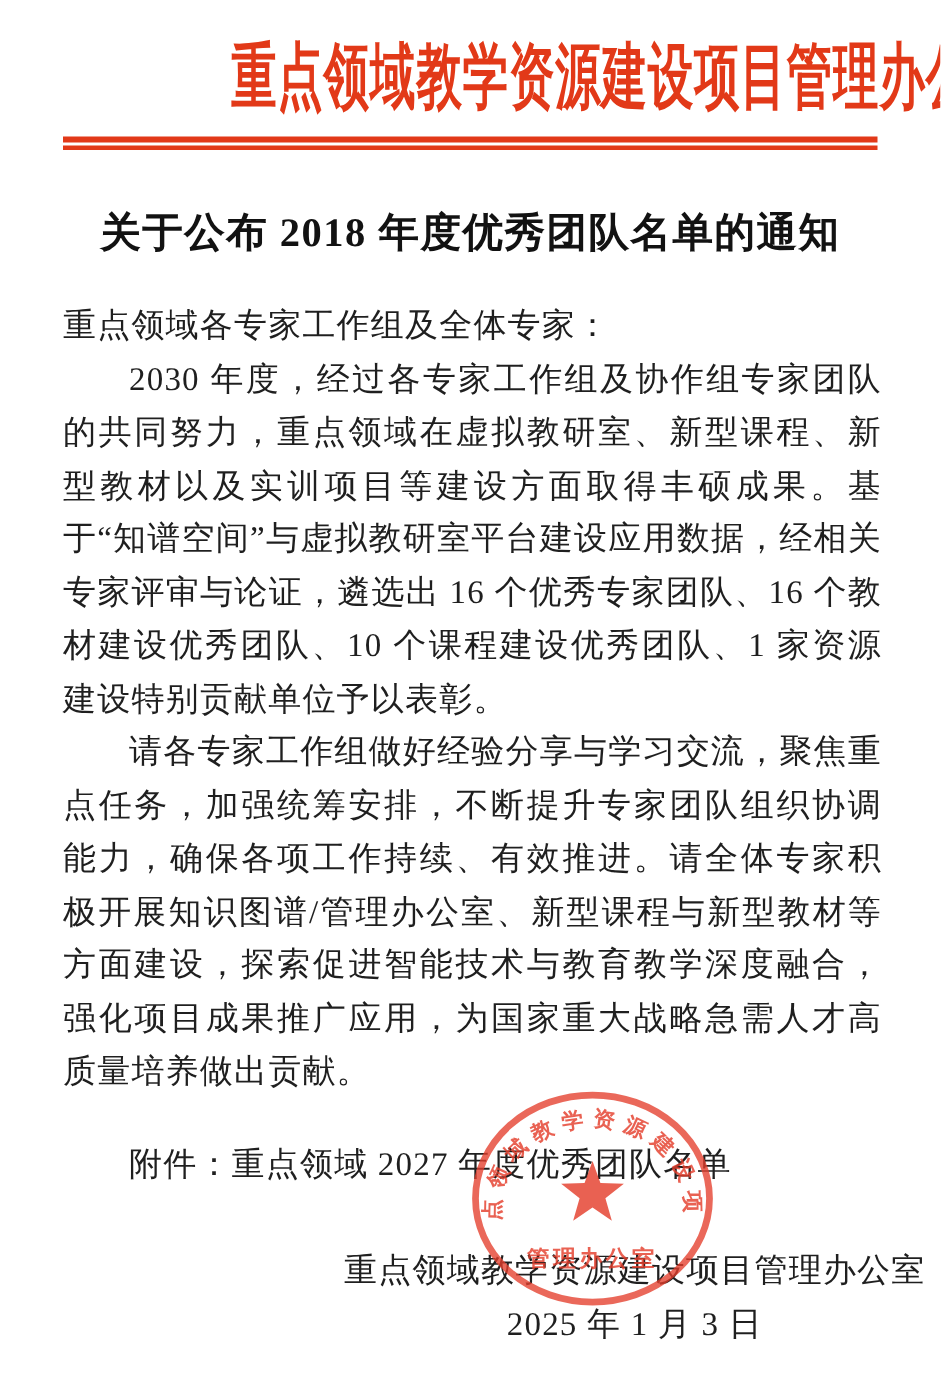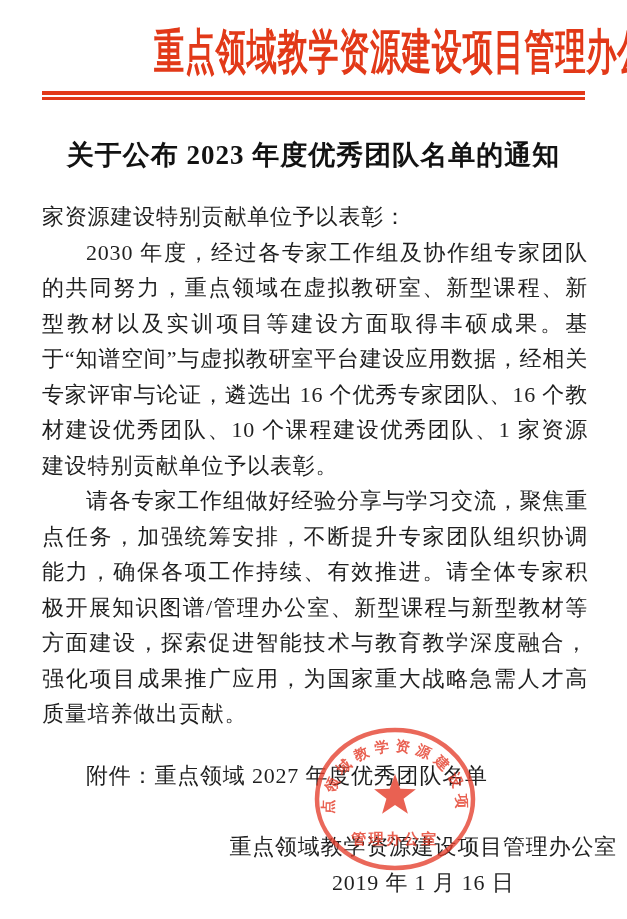--- a/index.html
+++ b/index.html
@@ -100,34 +100,34 @@
 
 <div class="page">
 
   <div class="masthead-wrap">
     <div class="masthead">重点领域教学资源建设项目管理办公室</div>
   </div>
 
   <div class="rule-thick"></div>
   <div class="rule-thin"></div>
 
-  <h1 class="doc-title">关于公布 2023 年度优秀团队名单的通知</h1>
+  <h1 class="doc-title">关于公布 2018 年度优秀团队名单的通知</h1>
 
   <div class="body-text">
-    <p class="salutation">家资源建设特别贡献单位予以表彰：</p>
+    <p class="salutation">重点领域各专家工作组及全体专家：</p>
     <p class="para">2030 年度，经过各专家工作组及协作组专家团队的共同努力，重点领域在虚拟教研室、新型课程、新型教材以及实训项目等建设方面取得丰硕成果。基于“知谱空间”与虚拟教研室平台建设应用数据，经相关专家评审与论证，遴选出 16 个优秀专家团队、16 个教材建设优秀团队、10 个课程建设优秀团队、1 家资源建设特别贡献单位予以表彰。</p>
     <p class="para">请各专家工作组做好经验分享与学习交流，聚焦重点任务，加强统筹安排，不断提升专家团队组织协调能力，确保各项工作持续、有效推进。请全体专家积极开展知识图谱/管理办公室、新型课程与新型教材等方面建设，探索促进智能技术与教育教学深度融合，强化项目成果推广应用，为国家重大战略急需人才高质量培养做出贡献。</p>
   </div>
 
   <p class="attachment">附件：重点领域 2027 年度优秀团队名单</p>
 
   <div class="sign-block">
     <div class="sign-inner">
       <div class="sign-name">重点领域教学资源建设项目管理办公室</div>
-      <div class="sign-date">2019 年 1 月 16 日</div>
+      <div class="sign-date">2025 年 1 月 3 日</div>
     </div>
   </div>
 
   <svg class="seal" viewBox="0 0 170 150">
     <defs>
       <path id="arcPath" d="M 24.7 91.4 A 62 54 0 1 1 145.3 91.4" fill="none"></path>
     </defs>
     <ellipse class="seal-red" cx="85" cy="73" rx="78" ry="69" stroke-width="4.5"></ellipse>
     <text class="seal-text" font-size="14.5" letter-spacing="5.5" font-family="Liberation Serif, DejaVu Serif, serif" font-weight="bold">
       <textPath href="#arcPath" startOffset="50%" text-anchor="middle">重点领域教学资源建设项目</textPath>

